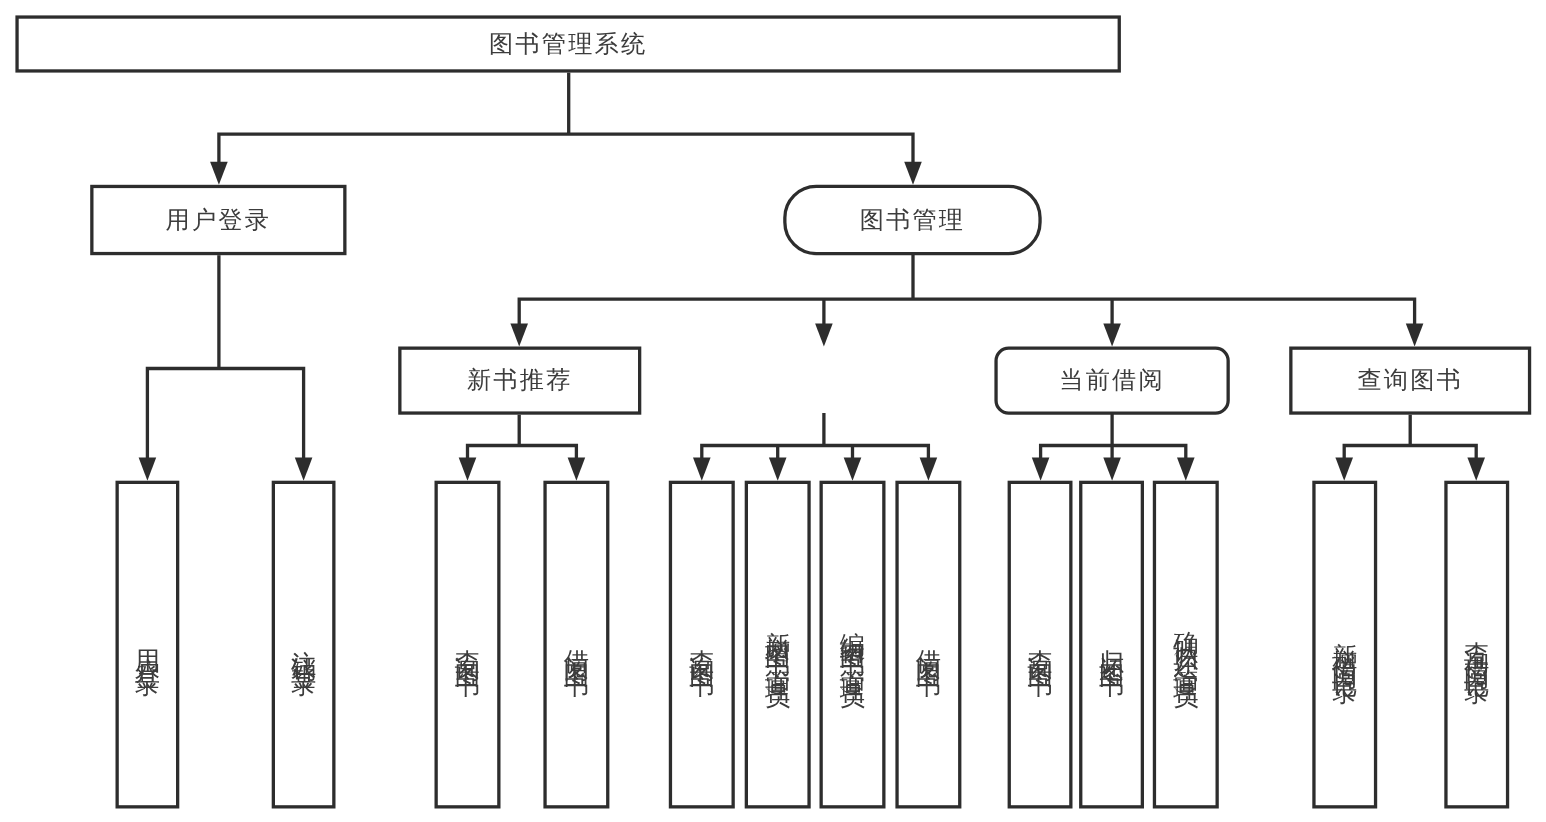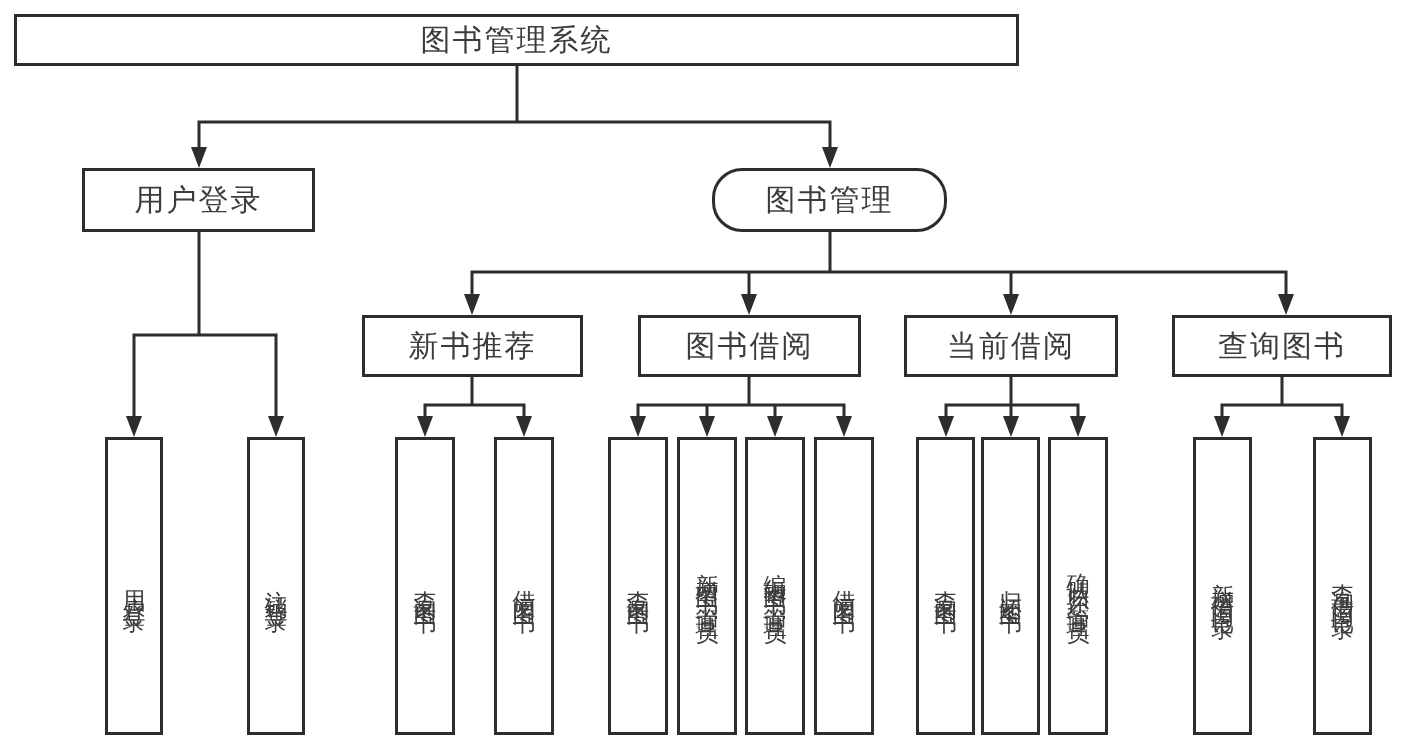--- a/index.html
+++ b/index.html
@@ -15,32 +15,32 @@
     overflow:hidden;
   }
   .connectors{position:absolute;left:0;top:0;width:1405px;height:747px;}
   .connectors path{stroke:var(--line);stroke-width:3;fill:none;stroke-linecap:square;}
   .connectors polygon{fill:var(--line);stroke:none;}
   .node{
     position:absolute;box-sizing:border-box;border:3px solid var(--line);
     background:#fff;display:flex;align-items:center;justify-content:center;
     text-align:center;
   }
-  .node.h{font-size:30px;letter-spacing:2px;white-space:nowrap;}
+  .node.h{font-size:22px;letter-spacing:2px;white-space:nowrap;}
   .node.v .vtext{
     writing-mode:vertical-rl;text-orientation:mixed;
     font-size:23px;letter-spacing:7px;line-height:1;
   }
   
   .n-root{left:14px;top:14px;width:1005px;height:52px;}
   .n-user-login{left:82px;top:168px;width:233px;height:64px;}
   .n-book-mgmt{left:712px;top:168px;width:235px;height:64px;border-radius:30px;}
   .n-new-book-rec{left:362px;top:315px;width:221px;height:62px;}
   .n-book-borrow{left:638px;top:315px;width:223px;height:62px;}
-  .n-current-borrow{left:904px;top:315px;width:214px;height:62px;}
+  .n-current-borrow{left:904px;top:315px;width:214px;height:62px;border-radius:13px;}
   .n-borrow-records{left:1172px;top:315px;width:220px;height:62px;}
   .n-user-login-v{left:105px;top:437px;width:58px;height:298px;}
   .n-logout-v{left:247px;top:437px;width:58px;height:298px;}
   .n-query-books-1{left:395px;top:437px;width:60px;height:298px;}
   .n-borrow-books-1{left:494px;top:437px;width:60px;height:298px;}
   .n-query-books-2{left:608px;top:437px;width:60px;height:298px;}
   .n-add-books{left:677px;top:437px;width:60px;height:298px;}
   .n-edit-books{left:745px;top:437px;width:60px;height:298px;}
   .n-borrow-books-2{left:814px;top:437px;width:60px;height:298px;}
   .n-query-books-3{left:916px;top:437px;width:59px;height:298px;}
@@ -115,23 +115,20 @@
   <div class="node h n-user-login">
     <span>用户登录</span>
   </div>
   <div class="node h n-book-mgmt">
     <span>图书管理</span>
   </div>
 
   <div class="node h n-new-book-rec">
     <span>新书推荐</span>
   </div>
-  <div class="node h n-book-borrow">
-    <span>图书借阅</span>
-  </div>
   <div class="node h n-current-borrow">
     <span>当前借阅</span>
   </div>
   <div class="node h n-borrow-records">
     <span>查询图书</span>
   </div>
 
   <div class="node v n-user-login-v">
     <span class="vtext">用户登录</span>
   </div>

